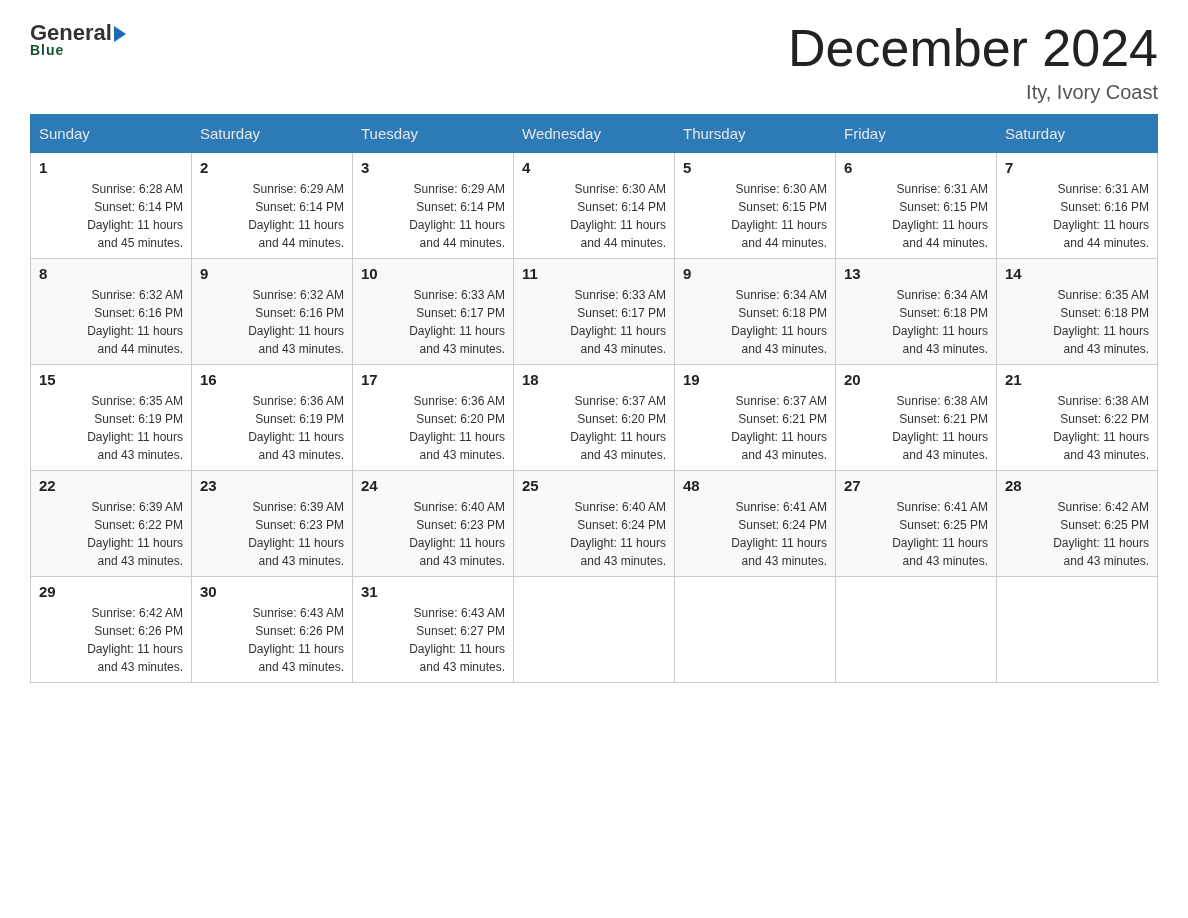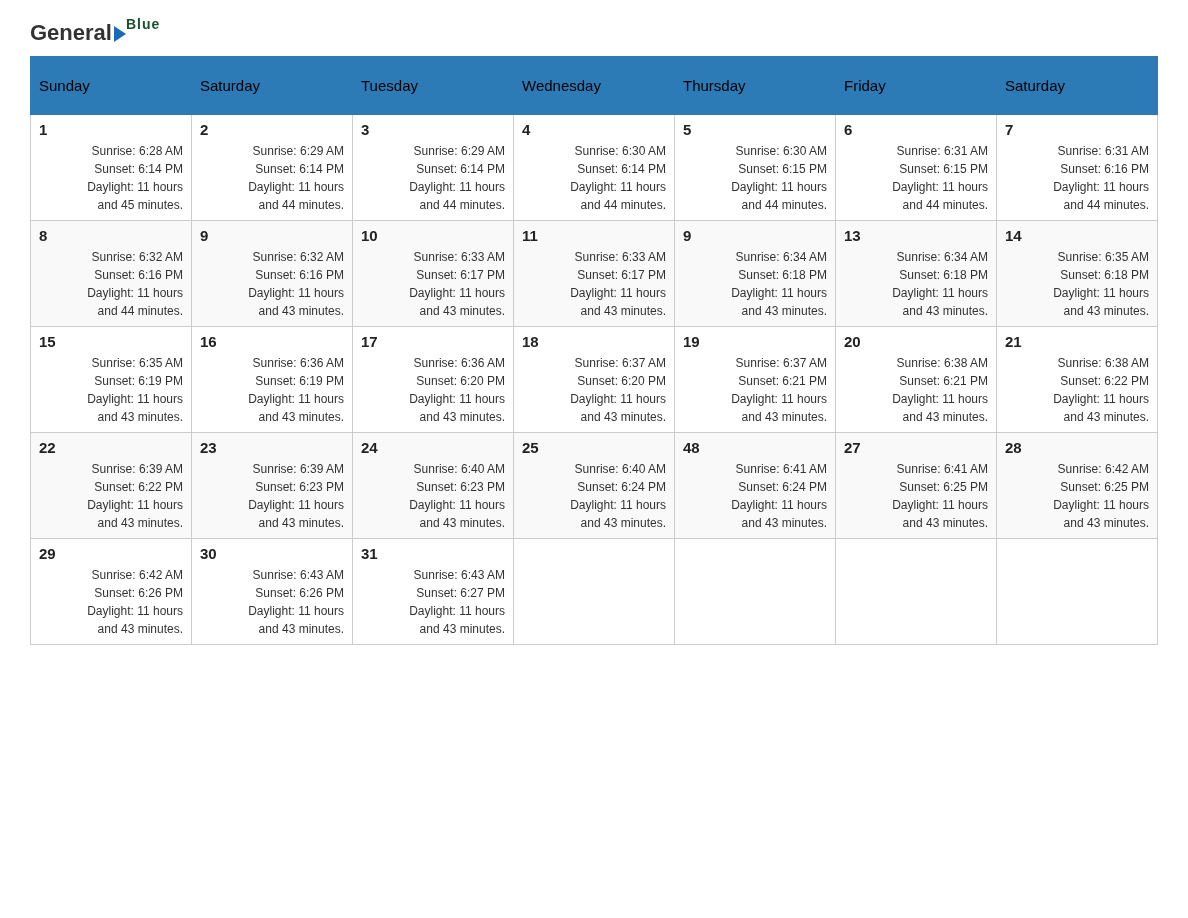--- a/index.html
+++ b/index.html
@@ -11,21 +11,21 @@
       min-height: 918px;
     }
     .header {
       display: flex;
       justify-content: space-between;
       align-items: flex-start;
       margin-bottom: 10px;
     }
     .logo {
       display: flex;
-      flex-direction: row;
+      flex-direction: column;
       align-items: flex-start;
     }
     .logo-text {
       display: flex;
       align-items: center;
       font-size: 22px;
       font-weight: bold;
       color: #333;
     }
     .logo-general { color: #333; }
@@ -60,22 +60,22 @@
       color: #555;
       margin-top: 4px;
     }
     .calendar {
       width: 100%;
       border-collapse: collapse;
       margin-top: 10px;
     }
     .calendar th {
       background-color: #2c7bb6;
-      color: #000000;
-      padding: 20px 8px;
+      color: #e5e5e5;
+      padding: 10px 8px;
       text-align: left;
       font-size: 15px;
       font-weight: normal;
       border: 1px solid #2c7bb6;
     }
     .calendar td {
       border: 1px solid #ccc;
       vertical-align: top;
       padding: 6px 8px;
       width: 14.28%;
@@ -106,20 +106,24 @@
 </head>
 <body>
 
 <div class="header">
   <div class="logo">
     <div class="logo-text">
       <span class="logo-general">General</span>
       <span class="logo-arrow"></span>
     </div>
     <span class="logo-underline">Blue</span>
+  </div>
+  <div class="title-section">
+    <div class="month-title">December 2024</div>
+    <div class="location">Ity, Ivory Coast</div>
   </div>
 </div>
 
 <table class="calendar">
   <thead>
     <tr>
     <th>Sunday</th>
         <th>Saturday</th>
         <th>Tuesday</th>
         <th>Wednesday</th>

